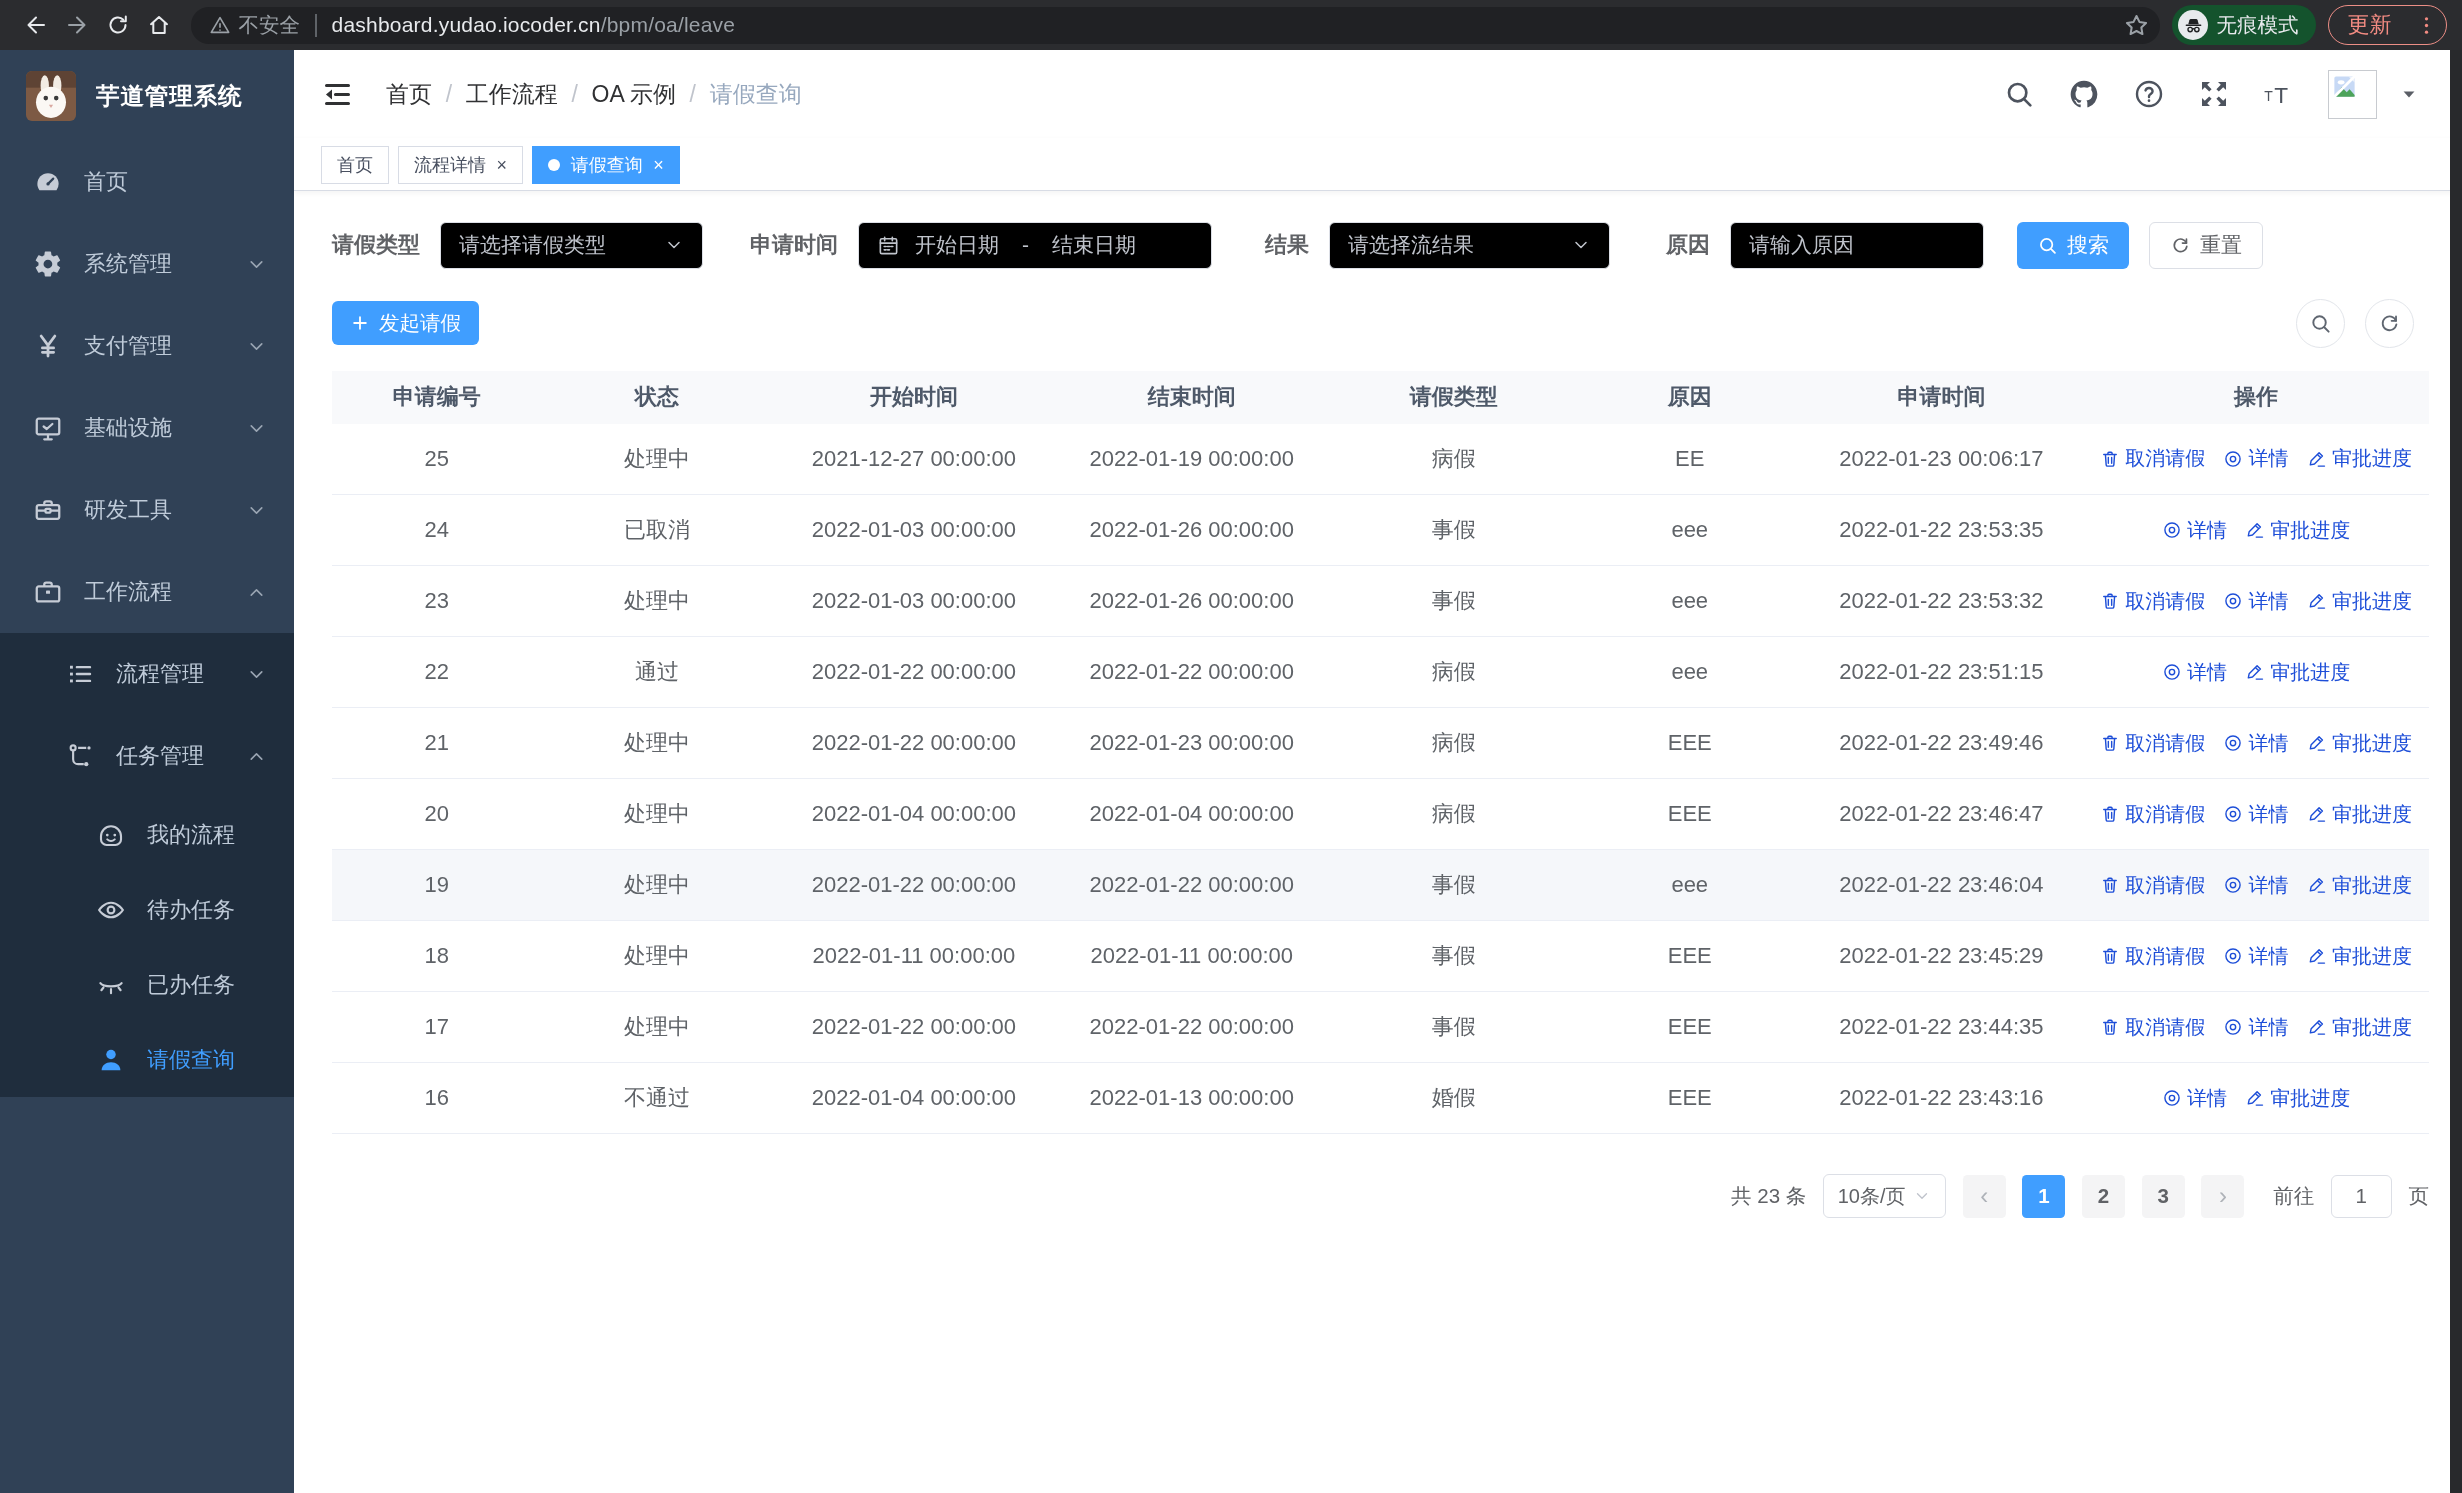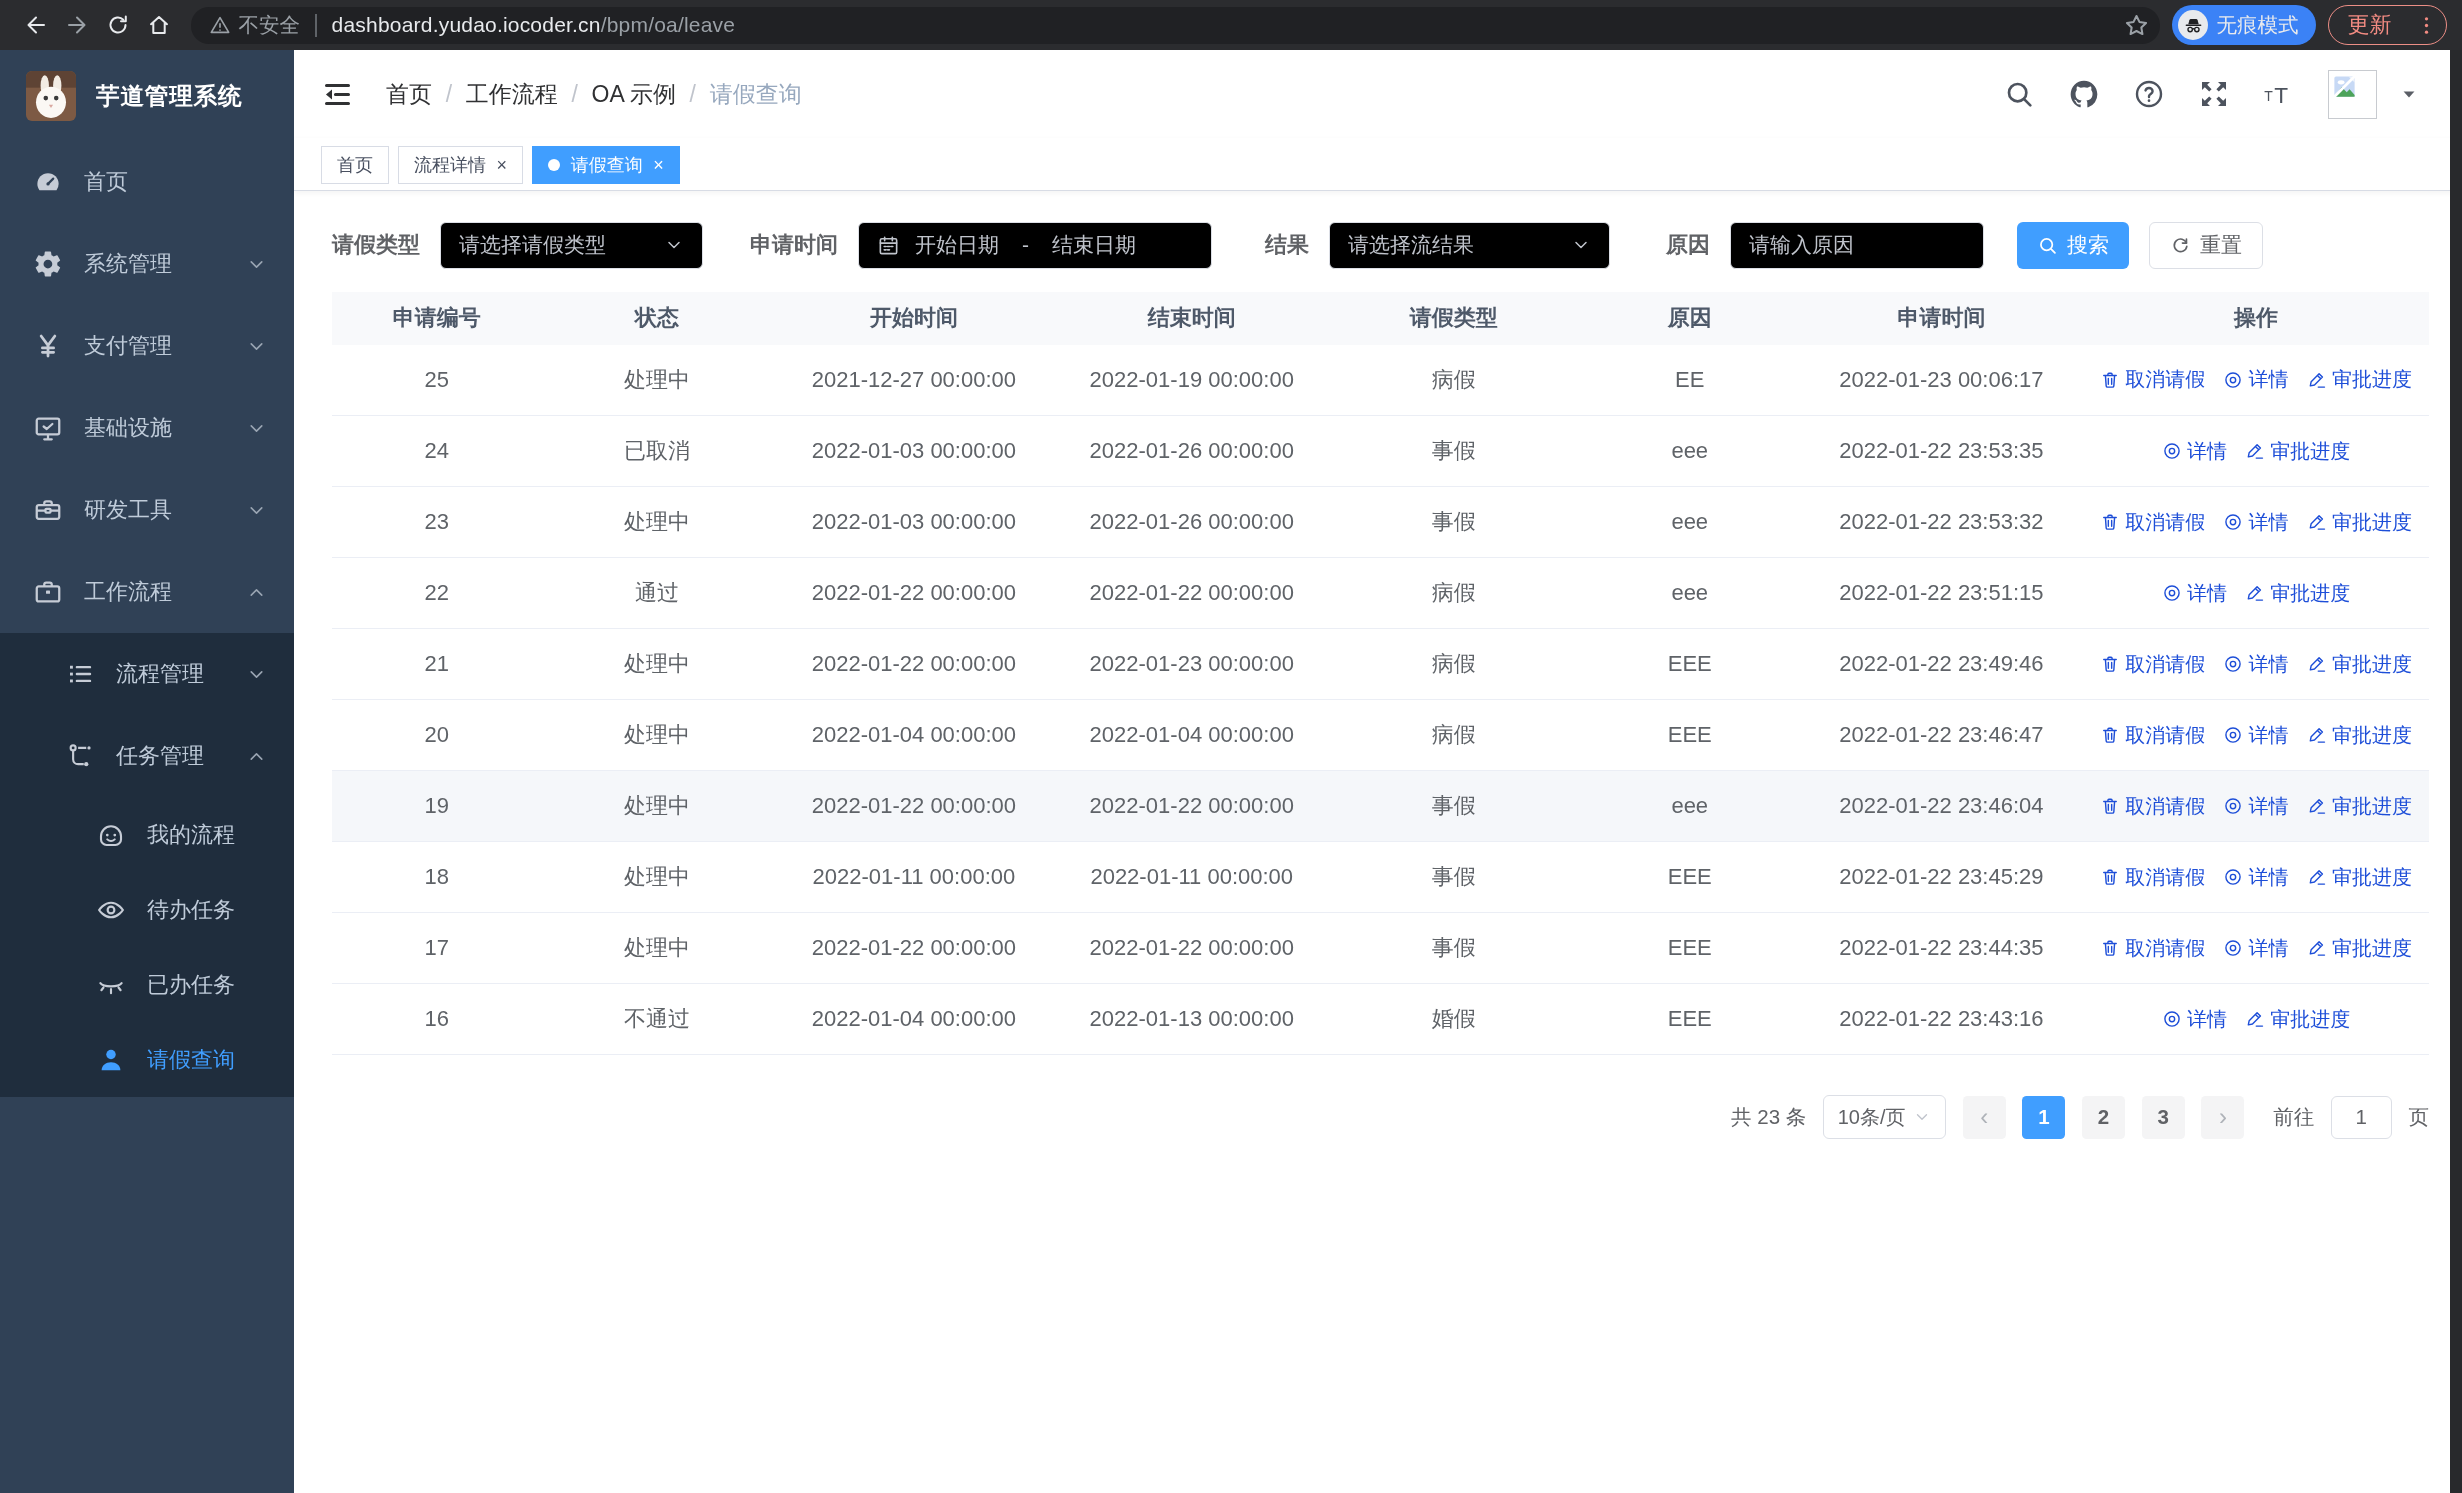--- a/index.html
+++ b/index.html
@@ -14,21 +14,21 @@
   .bnav .icn { width:24px; height:24px; }
   .bnav.dim { color:#9aa0a6; }
   .omnibox { flex:1; height:37px; background:#202124; border-radius:18px; margin:0 12px; display:flex; align-items:center; padding:0 10.6px 0 18px; min-width:0; }
   .sec-chip { display:flex; align-items:center; gap:7.6px; color:#9aa0a6; font-size:20.5px; }
   .sec-chip .icn { width:22px; height:22px; }
   .omni-sep { width:1.5px; height:23px; background:#5f6368; margin:0 15px; }
   .url { font-size:21px; color:#e8eaed; white-space:nowrap; letter-spacing:0.2px; }
   .url .path { color:#9aa0a6; }
   .omni-spacer { flex:1; }
   .star-btn { color:#9aa0a6; width:27px; height:27px; }
-  .incog { height:40px; background:#3b82f6; border-radius:20px; display:flex; align-items:center; gap:8px; padding:0 18px 0 6px; color:#e8eaed; font-size:20.5px; flex:none; }
+  .incog { height:40px; background:#14532d; border-radius:20px; display:flex; align-items:center; gap:8px; padding:0 18px 0 6px; color:#e8eaed; font-size:20.5px; flex:none; }
   .incog-circle { width:30px; height:30px; border-radius:50%; background:#e8eaed; color:#202124; display:flex; align-items:center; justify-content:center; }
   .incog-circle .icn { width:21px; height:21px; }
   .update-pill { height:40px; border:1.5px solid #ec8e86; border-radius:20px; display:flex; align-items:center; gap:24px; padding:0 7.6px 0 18px; color:#f28b82; font-size:22px; margin-left:12px; flex:none; }
   .update-pill .icn { width:23px; height:23px; }
 
   
   .app { display:flex; height:1443px; position:relative; }
   .scroll-strip { position:absolute; top:0; right:0; width:12px; height:100%; background:#28292c; z-index:50; }
 
   
@@ -493,20 +493,48 @@
           <span class="icn">
               <svg viewBox="0 0 24 24">
                 <path d="M18.8 9.2A7.2 7.2 0 1 0 19.2 13" fill="none" stroke="currentColor" stroke-width="1.9" stroke-linecap="round"></path>
                 <path d="M18.8 4.6v4.6h-4.6" fill="none" stroke="currentColor" stroke-width="1.9" stroke-linecap="round" stroke-linejoin="round"></path>
               </svg>
             </span>
           <span>重置</span>
         </button>
       </div>
 
+      <div class="toolbar-row">
+        <button class="btn btn-primary create-btn">
+          <span class="icn">
+              <svg viewBox="0 0 24 24">
+                <path d="M12 5v14M5 12h14" stroke="currentColor" stroke-width="2.2" stroke-linecap="round"></path>
+              </svg>
+            </span>
+          <span>发起请假</span>
+        </button>
+        <div class="tool-icons">
+          <div class="circle-btn">
+              <span class="icn">
+                <svg viewBox="0 0 24 24">
+                  <circle cx="11" cy="11" r="6.5" fill="none" stroke="currentColor" stroke-width="2"></circle>
+                  <path d="m16.2 16.2 4.3 4.3" stroke="currentColor" stroke-width="2" stroke-linecap="round"></path>
+                </svg>
+              </span>
+            </div>
+          <div class="circle-btn">
+              <span class="icn">
+                <svg viewBox="0 0 24 24">
+                  <path d="M18.8 9.2A7.2 7.2 0 1 0 19.2 13" fill="none" stroke="currentColor" stroke-width="1.9" stroke-linecap="round"></path>
+                  <path d="M18.8 4.6v4.6h-4.6" fill="none" stroke="currentColor" stroke-width="1.9" stroke-linecap="round" stroke-linejoin="round"></path>
+                </svg>
+              </span>
+            </div>
+        </div>
+      </div>
 
       <table class="grid">
         <colgroup>
           <col style="width:10%">
             <col style="width:11%">
             <col style="width:13.5%">
             <col style="width:13%">
           <col style="width:12%">
             <col style="width:10.5%">
             <col style="width:13.5%">

